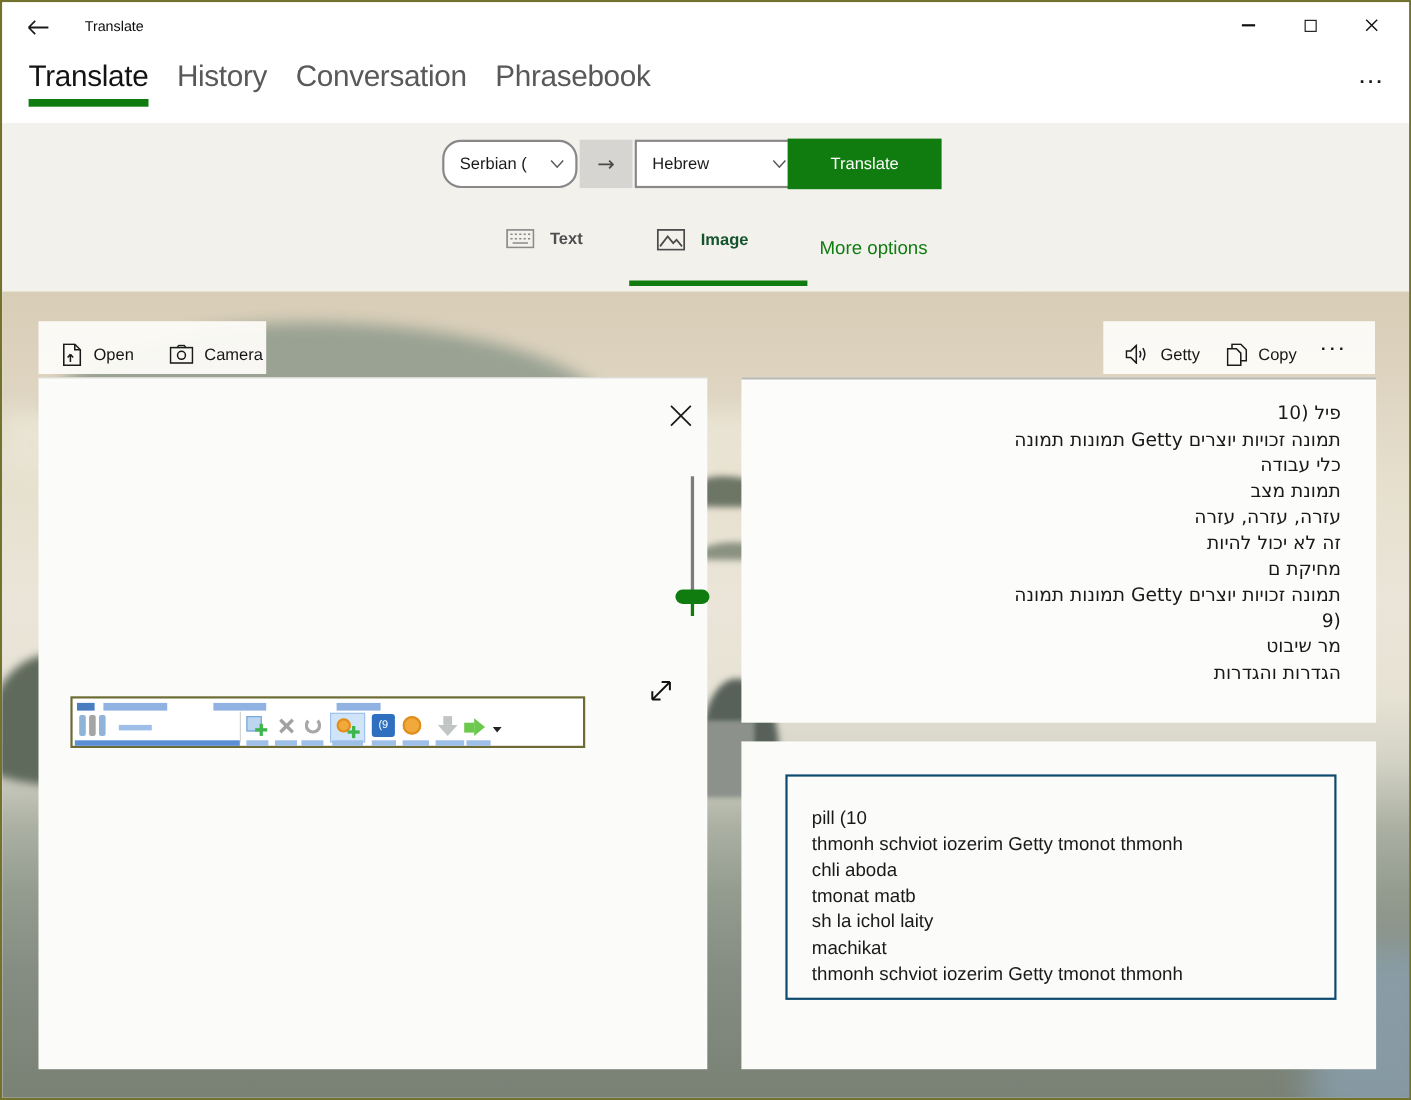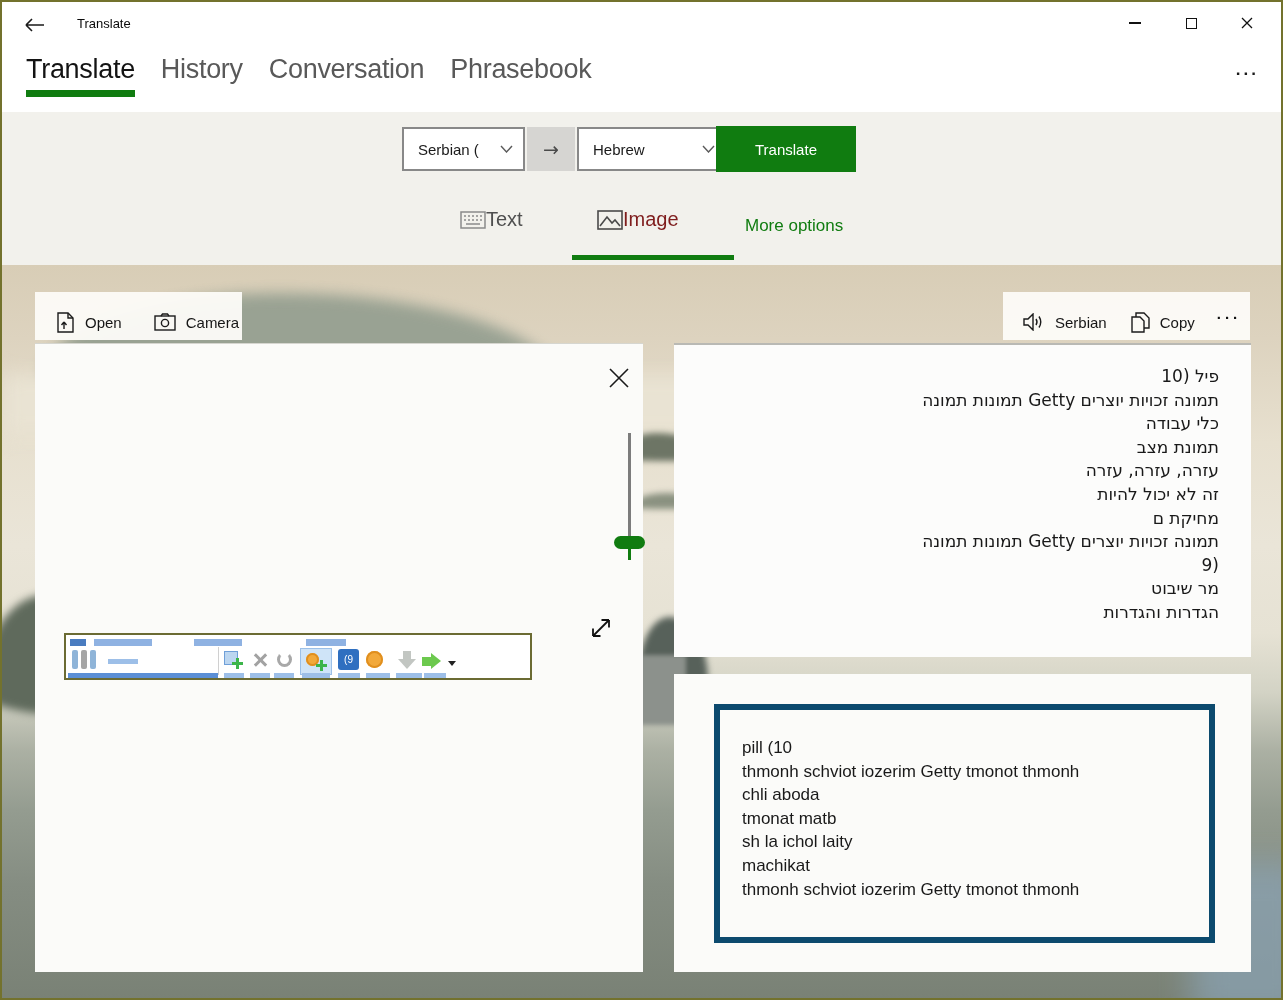--- a/index.html
+++ b/index.html
@@ -21,28 +21,28 @@
   .nav-tab { font-size:27px; font-weight:300; color:#595959; letter-spacing:-0.3px; padding-bottom:8px; position:relative; cursor:pointer; }
   .nav-tab.active { color:#131313; }
   .nav-tab.active .nav-underline { position:absolute; left:0; bottom:-4px; width:100%; height:7px; background:#107c10; }
   .nav-more { position:absolute; right:22px; top:12px; font-size:17px; letter-spacing:3px; color:#1a1a1a; font-weight:bold; cursor:pointer; }
 
   
   .band { position:absolute; left:0; top:110px; width:100%; height:153px; background:#f2f1ec; }
   .lang-row { position:absolute; left:0; top:14px; width:100%; height:46px; }
   .lang-select { position:absolute; top:1px; height:44px; background:#fff; border:2px solid #888; display:flex; align-items:center; padding:0 10px 0 14px; font-size:15px; color:#1a1a1a; cursor:pointer; }
   .lang-select .chev { margin-left:auto; padding-left:8px; }
-  #src-select { left:400px; width:123px; }
+  #src-select { left:400px; width:123px;border-radius:17px; }
   #dst-select { left:575px; width:150px; }
   .arrow-tile { position:absolute; left:525px; top:1px; width:48px; height:44px; background:#d6d5d2; display:flex; align-items:center; justify-content:center; color:#4a4a4a; font-size:19px; font-family:"DejaVu Sans",sans-serif; }
   .translate-btn { position:absolute; left:714px; top:0; width:140px; height:46px; background:#107c10; color:#fff; border:none; font-size:15px; font-family:inherit; cursor:pointer; }
 
   .mode-row { position:absolute; left:0; top:82px; width:100%; height:66px; }
-  .mode-tab { position:absolute; display:flex; align-items:center; font-size:20px; color:#4f4f4f; cursor:pointer; padding-bottom:14px; }
-  .mode-tab.active { color:#7f1d1d; }
+  .mode-tab { position:absolute; display:flex; align-items:center; gap:14px; font-size:15px; color:#4f4f4f; cursor:pointer; padding-bottom:14px;font-weight:bold; }
+  .mode-tab.active { color:#14532d; }
   #tab-text { left:458px; top:14px; }
   #tab-image { left:595px; top:14px; }
   .mode-underline { position:absolute; left:570px; top:61px; width:162px; height:5px; background:#107c10; }
   .more-options { position:absolute; left:743px; top:22px; font-size:17px; color:#107c10; cursor:pointer; }
 
   
   .photo { position:absolute; left:0; top:263px; width:100%; height:737px; overflow:hidden;
     background:linear-gradient(to bottom,
       #d8cdb6 0%, #ddd3bf 10%, #e7e0cf 24%, #eae5d8 38%, #e6e2d4 50%,
       #d3d3c5 58%, #abb0a3 66%, #949c90 74%, #858d82 84%, #798175 100%); }
@@ -97,21 +97,21 @@
   .t-down .head { width:0; height:0; border-left:9px solid transparent; border-right:9px solid transparent; border-top:10px solid #c2c6c2; }
   .t-right { position:absolute; left:356px; top:18px; display:flex; align-items:center; }
   .t-right .stem { width:9px; height:9px; background:#6cc94e; }
   .t-right .head { width:0; height:0; border-top:8px solid transparent; border-bottom:8px solid transparent; border-left:10px solid #6cc94e; }
   .t-caret { position:absolute; left:382px; top:26px; width:0; height:0; border-left:4px solid transparent; border-right:4px solid transparent; border-top:5px solid #222; }
 
   
   #translation-card { left:672px; top:78px; width:577px; height:314px; background:#fcfcfb; border-top:2px solid #b9b9b4; }
   .heb-text { position:absolute; right:32px; top:20px; left:20px; direction:rtl; text-align:right; font-family:"DejaVu Sans",sans-serif; font-size:17px; line-height:23.6px; color:#191919; }
   #translit-card { left:672px; top:409px; width:577px; height:298px; background:#fbfbf9; }
-  .translit-box { position:absolute; left:40px; top:30px; width:501px; height:239px; border:6px solid #0c4a6e; overflow:hidden; }
+  .translit-box { position:absolute; left:40px; top:30px; width:501px; height:205px; border:2px solid #0c4a6e; overflow:hidden; }
   .translit-text { position:absolute; left:22px; top:26px; right:10px; font-size:17px; line-height:23.6px; color:#191919; }
 
   svg { display:block; }
 </style>
 </head>
 <body>
 
 <div class="window">
 
   <div class="titlebar">
@@ -225,21 +225,21 @@
         <span>Camera</span>
       </div>
     </div>
 
     <div class="minibar" id="listenbar">
       <div class="minibtn">
         <svg width="22" height="18" viewBox="0 0 22 18">
           <path d="M1 6 H5 L10 1 V17 L5 12 H1 Z" fill="none" stroke="#1b1b1b" stroke-width="1.4"></path>
           <path d="M13 6 Q15 9 13 12 M16 3.5 Q19.5 9 16 14.5" fill="none" stroke="#1b1b1b" stroke-width="1.4"></path>
         </svg>
-        <span>Serbian</span>
+        <span>Getty</span>
       </div>
       <div class="minibtn">
         <svg width="19" height="21" viewBox="0 0 19 21">
           <path d="M5 5 V1 H13 L18 6 V16 H13" fill="none" stroke="#1b1b1b" stroke-width="1.4"></path>
           <path d="M1 5 H9 L13 9 V20 H1 Z" fill="none" stroke="#1b1b1b" stroke-width="1.4"></path>
         </svg>
         <span>Copy</span>
       </div>
       <div class="dots">...</div>
     </div>

